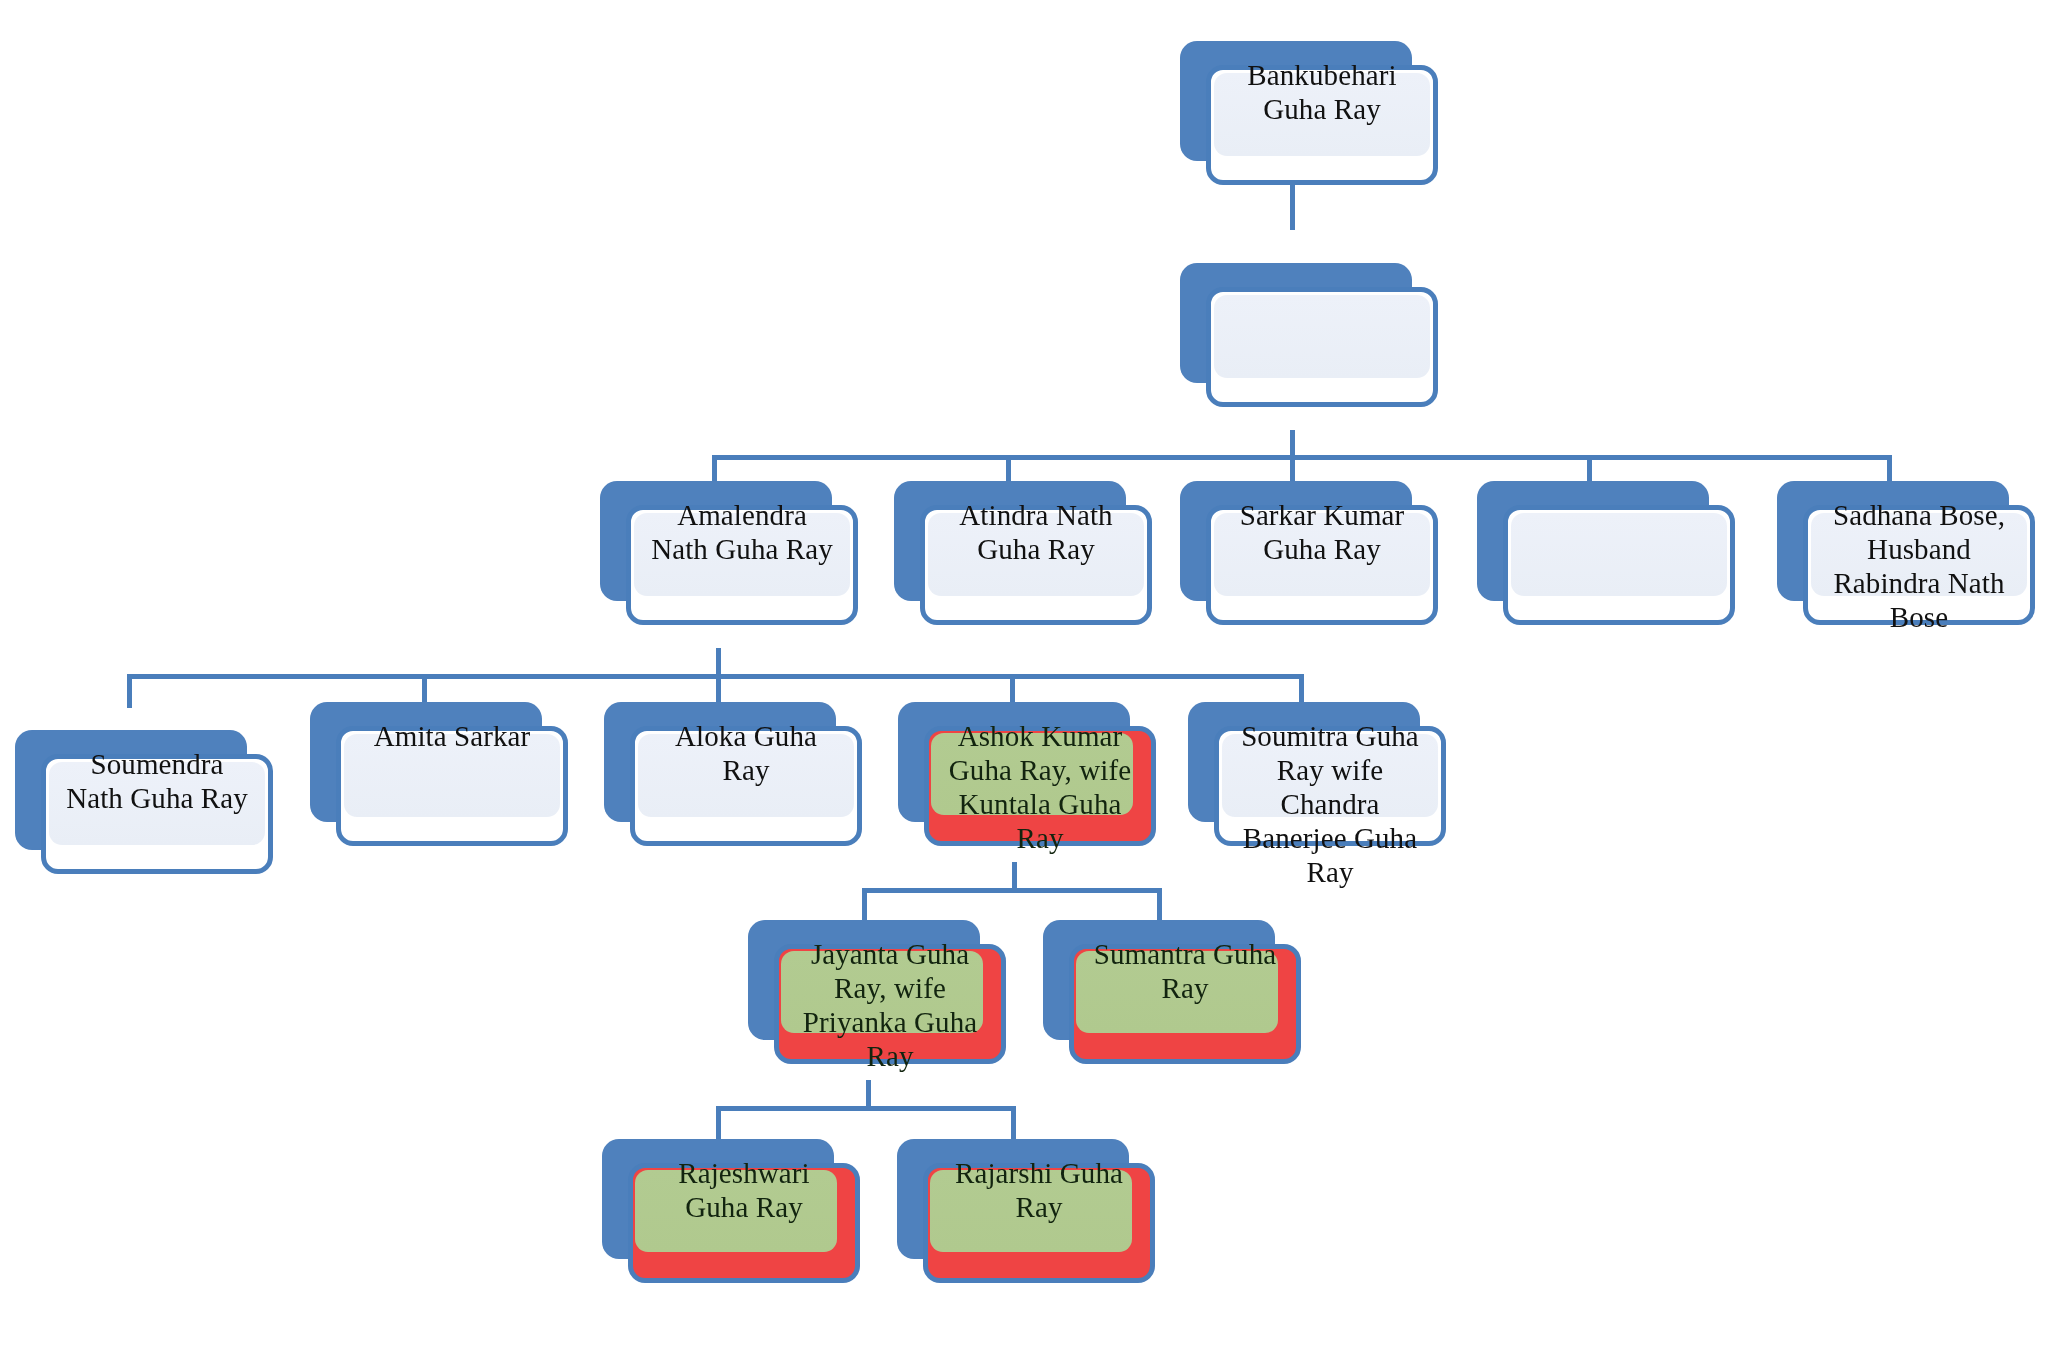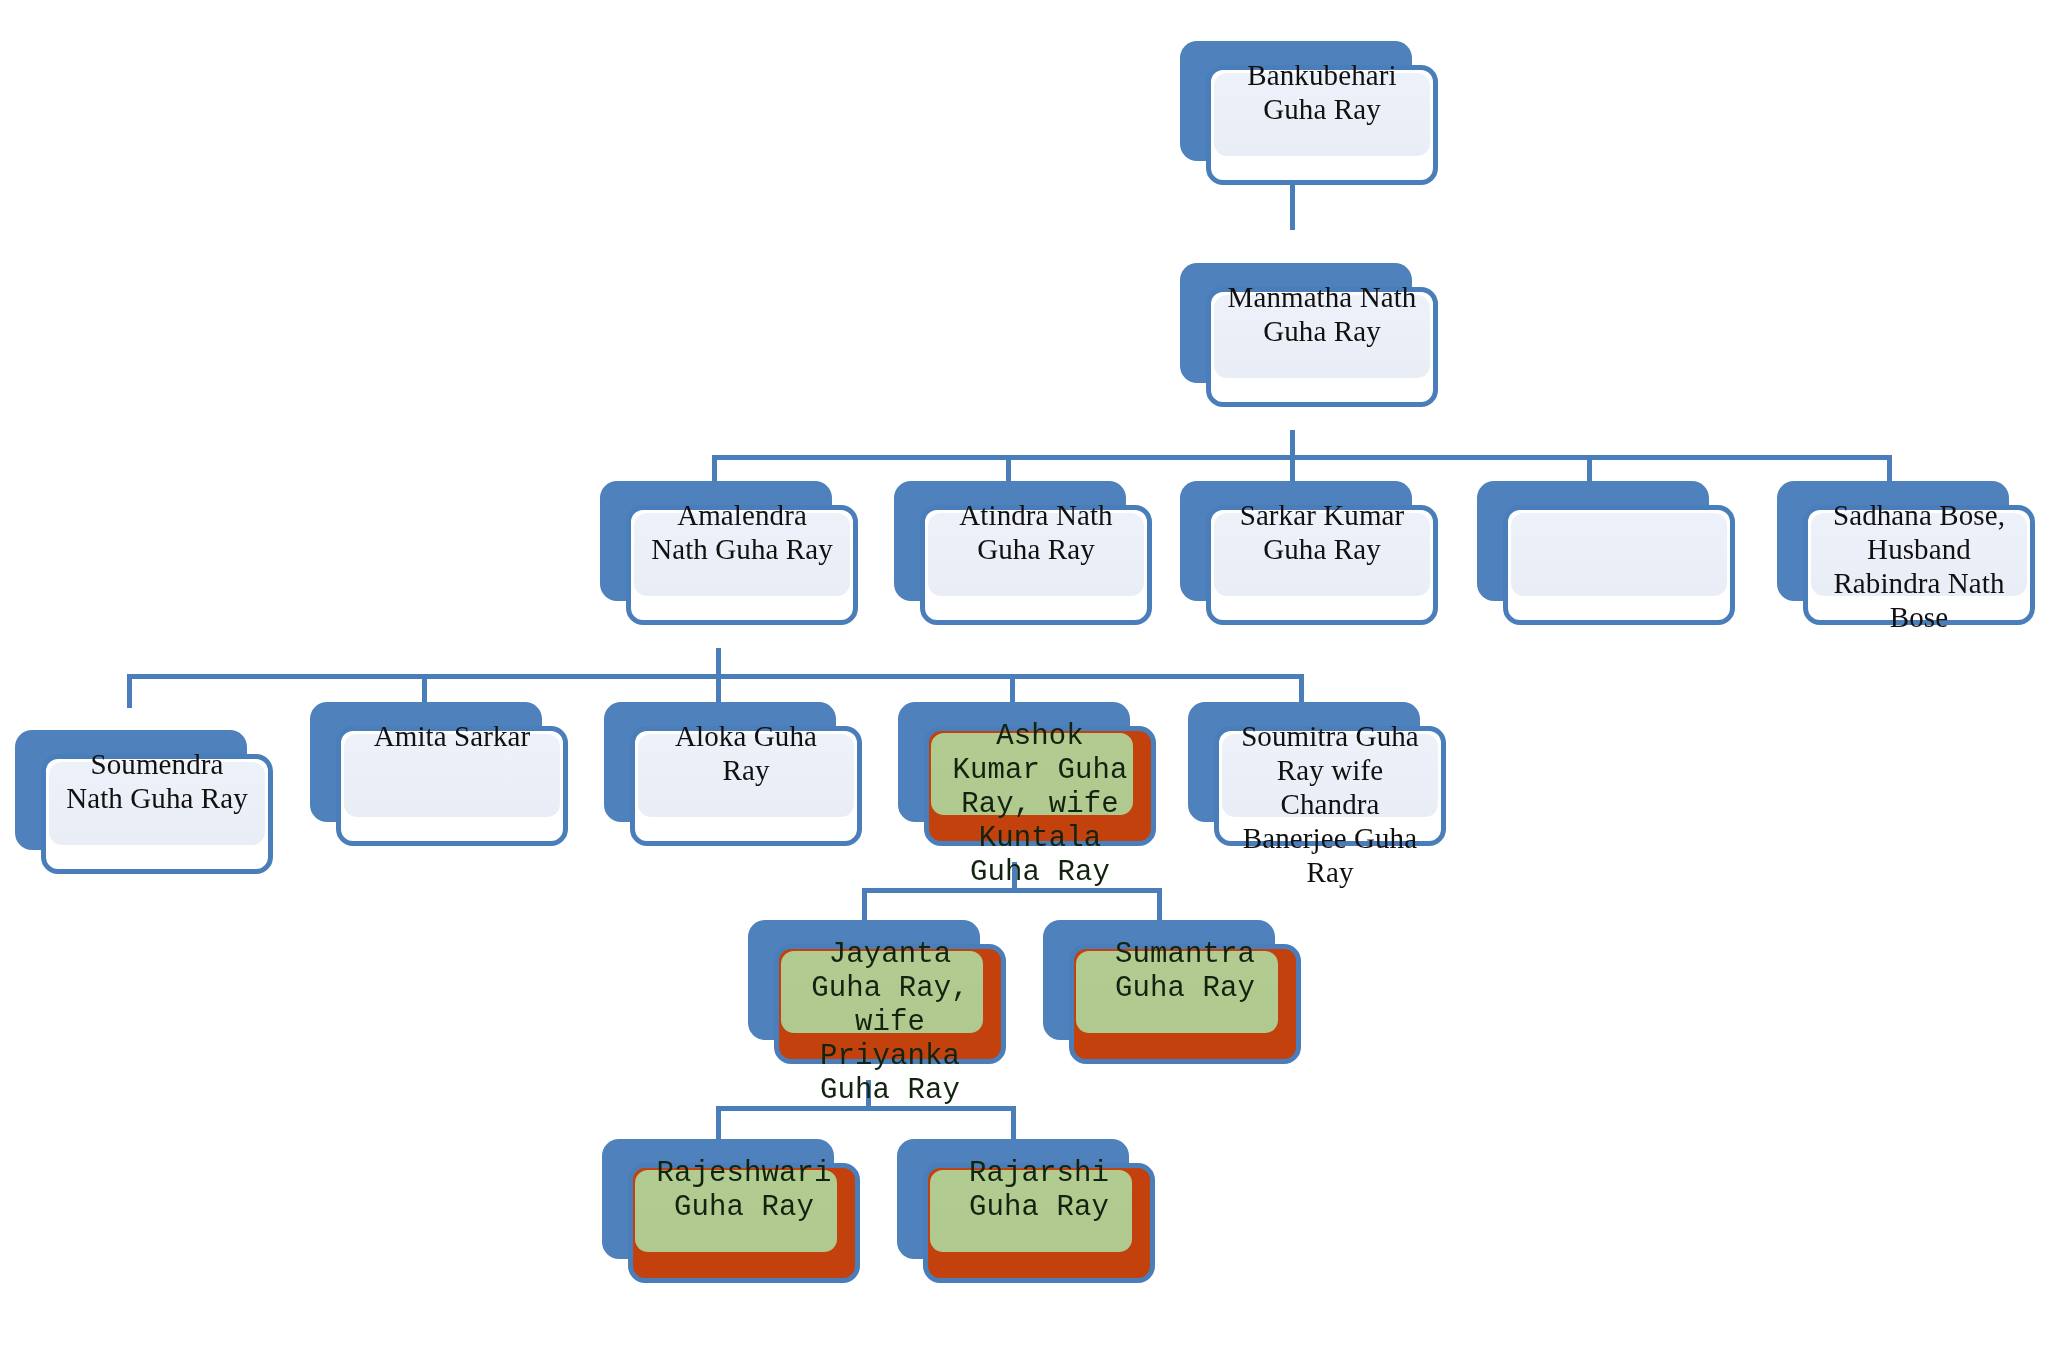--- a/index.html
+++ b/index.html
@@ -73,22 +73,21 @@
     text-align: center;
     color: #111111;
     font-size: 29px;
     line-height: 1.17;
     letter-spacing: 0.1px;
     margin-top: -11px;
   }
 
   
   .node.green .front {
-    background: #c2410c;
-    font-family: Liberation Mono, monospace;
+    background: #ef4444;
   }
   .node.green .inner {
     background: linear-gradient(180deg, #b2cb91 0%, #b0c98e 100%);
     bottom: 26px;
     left: 2px;
     right: 18px;
     top: 2px;
     border-radius: 13px;
   }
   .node.green .label {
@@ -133,21 +132,20 @@
     <div class="front">
       <div class="inner"></div>
       <div class="label">Bankubehari Guha Ray</div>
     </div>
   </div>
 
   <div class="node" style="left:1180px; top:263px; width:232px; height:120px;">
     <div class="back"></div>
     <div class="front">
       <div class="inner"></div>
-      <div class="label">Manmatha Nath Guha Ray</div>
     </div>
   </div>
 
   <div class="node" style="left:600px; top:481px; width:232px; height:120px;">
     <div class="back"></div>
     <div class="front">
       <div class="inner"></div>
       <div class="label">Amalendra Nath Guha Ray</div>
     </div>
   </div>

